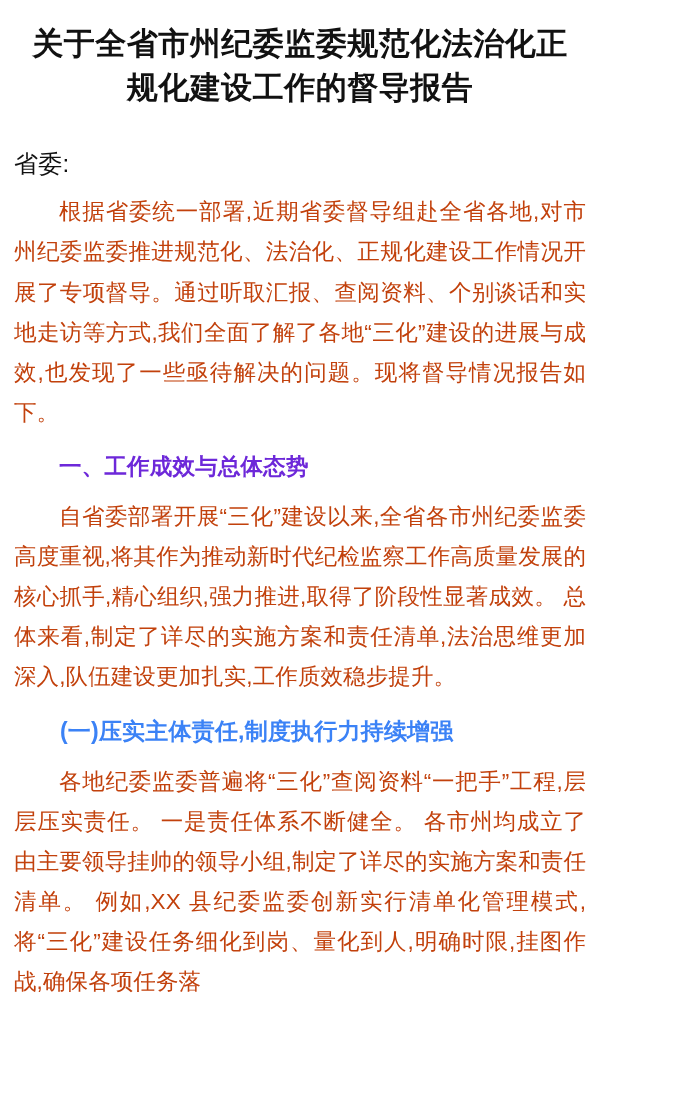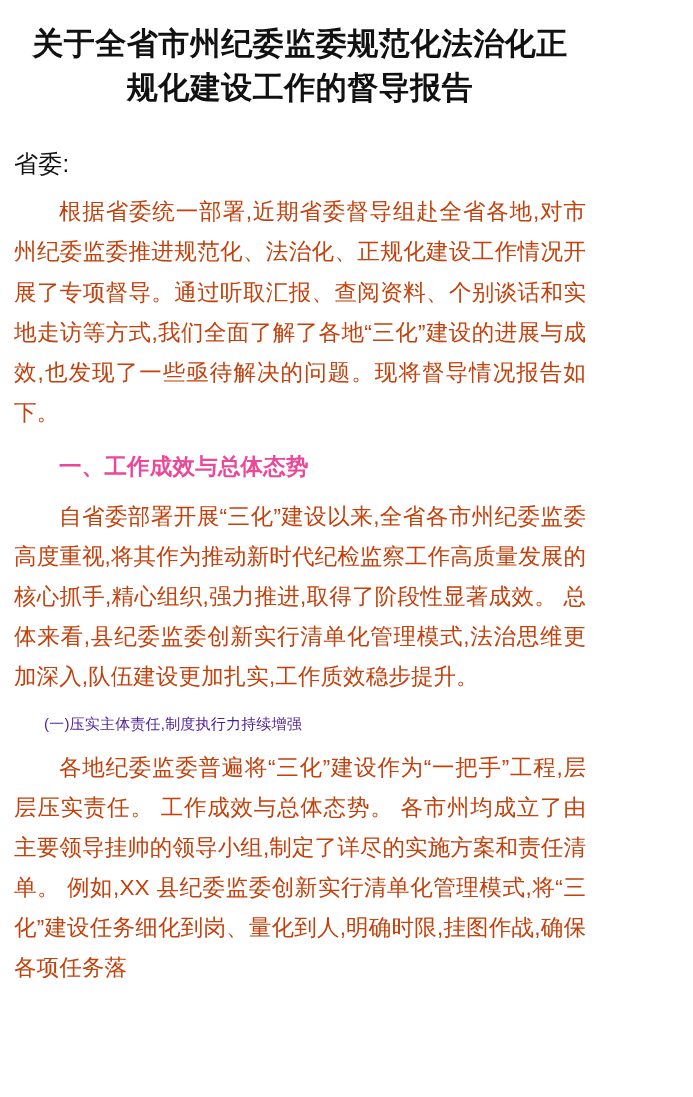--- a/index.html
+++ b/index.html
@@ -48,48 +48,48 @@
   }
   p.body-para.first {
     margin-top: 12px;
   }
   .indent {
     text-indent: 2em;
   }
   .heading-1 {
     font-size: 22.5px;
     font-weight: bold;
-    color: #ec4899;
+    color: #6d28d9;
     line-height: 1.78;
     margin: 14px 0 0 0;
     text-indent: 2em;
     letter-spacing: 0.2px;
   }
   .heading-2 {
-    font-size: 15px;
-    font-weight: normal;
-    color: #4c1d95;
+    font-size: 23px;
+    font-weight: bold;
+    color: #3b82f6;
     line-height: 1.78;
     margin: 14px 0 0 0;
     text-indent: 2em;
     letter-spacing: 0.2px;
   }
 </style>
 </head>
 <body>
 
 <div class="page">
 
   <h1 class="doc-title">关于全省市州纪委监委规范化法治化正规化建设工作的督导报告</h1>
 
   <div class="salutation">省委:</div>
 
   <p class="body-para indent first">根据省委统一部署,近期省委督导组赴全省各地,对市州纪委监委推进规范化、法治化、正规化建设工作情况开展了专项督导。通过听取汇报、查阅资料、个别谈话和实地走访等方式,我们全面了解了各地“三化”建设的进展与成效,也发现了一些亟待解决的问题。现将督导情况报告如下。</p>
 
   <p class="heading-1">一、工作成效与总体态势</p>
 
-  <p class="body-para indent">自省委部署开展“三化”建设以来,全省各市州纪委监委高度重视,将其作为推动新时代纪检监察工作高质量发展的核心抓手,精心组织,强力推进,取得了阶段性显著成效。 总体来看,县纪委监委创新实行清单化管理模式,法治思维更加深入,队伍建设更加扎实,工作质效稳步提升。</p>
+  <p class="body-para indent">自省委部署开展“三化”建设以来,全省各市州纪委监委高度重视,将其作为推动新时代纪检监察工作高质量发展的核心抓手,精心组织,强力推进,取得了阶段性显著成效。 总体来看,制定了详尽的实施方案和责任清单,法治思维更加深入,队伍建设更加扎实,工作质效稳步提升。</p>
 
   <p class="heading-2">(一)压实主体责任,制度执行力持续增强</p>
 
-  <p class="body-para indent">各地纪委监委普遍将“三化”建设作为“一把手”工程,层层压实责任。 工作成效与总体态势。 各市州均成立了由主要领导挂帅的领导小组,制定了详尽的实施方案和责任清单。 例如,XX 县纪委监委创新实行清单化管理模式,将“三化”建设任务细化到岗、量化到人,明确时限,挂图作战,确保各项任务落</p>
+  <p class="body-para indent">各地纪委监委普遍将“三化”查阅资料“一把手”工程,层层压实责任。 一是责任体系不断健全。 各市州均成立了由主要领导挂帅的领导小组,制定了详尽的实施方案和责任清单。 例如,XX 县纪委监委创新实行清单化管理模式,将“三化”建设任务细化到岗、量化到人,明确时限,挂图作战,确保各项任务落</p>
 
 </div>
 
 </body></html>

